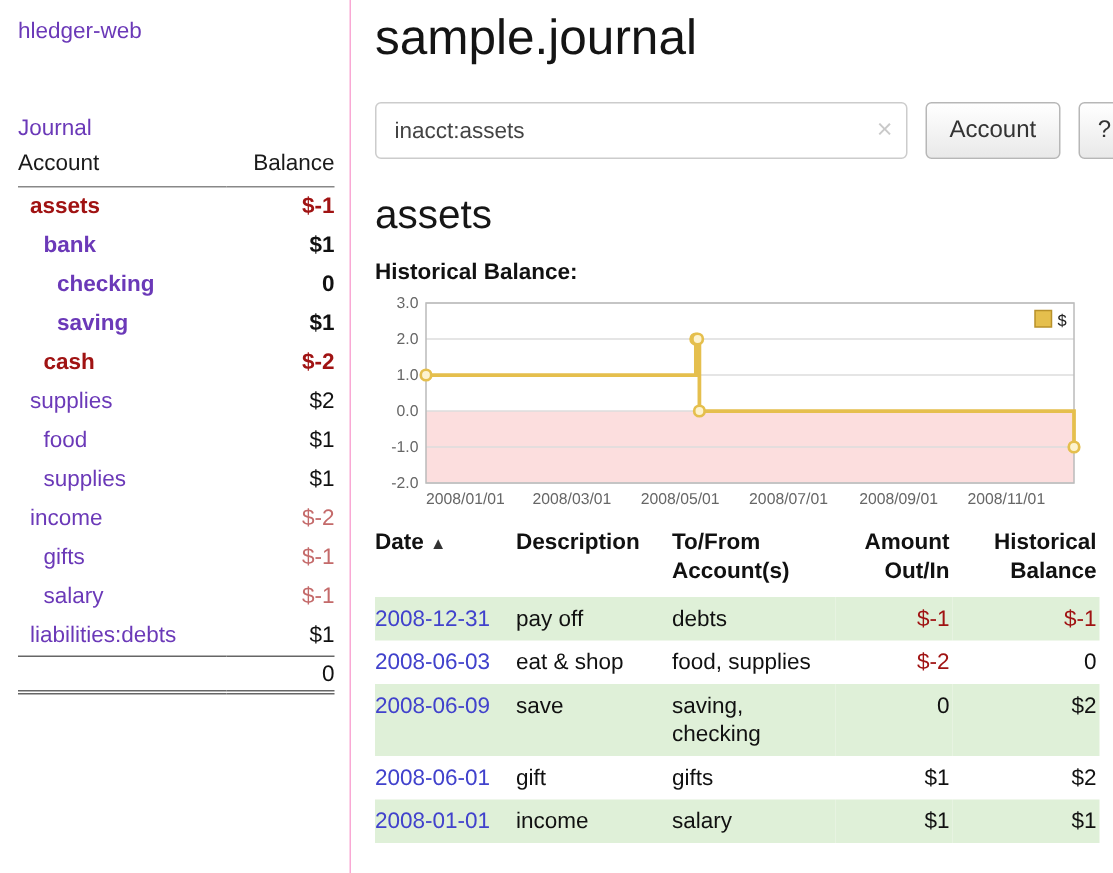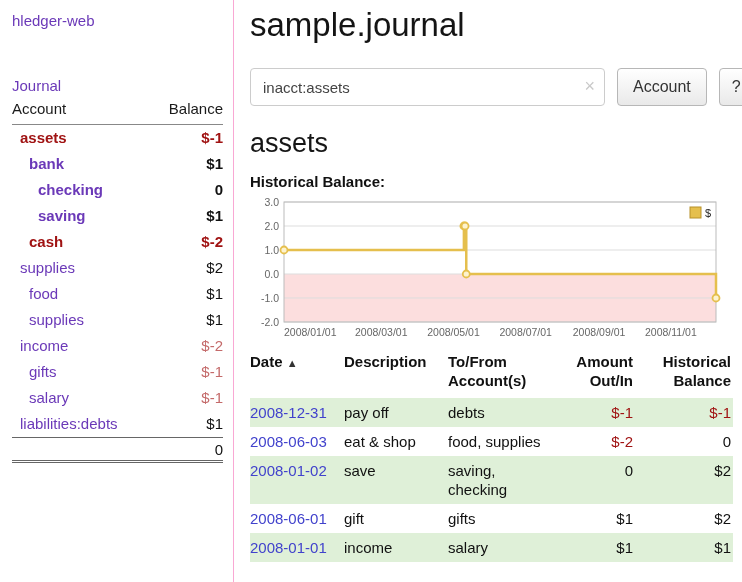--- a/index.html
+++ b/index.html
@@ -209,21 +209,21 @@
             <td class="r neg">$-1</td>
           </tr>
           <tr>
             <td><a href="#" class="date-link">2008-06-03</a></td>
             <td>eat &amp; shop</td>
             <td>food, supplies</td>
             <td class="r neg">$-2</td>
             <td class="r">0</td>
           </tr>
           <tr class="shaded">
-            <td><a href="#" class="date-link">2008-01-02</a></td>
+            <td><a href="#" class="date-link">2008-06-09</a></td>
             <td>save</td>
             <td>saving, checking</td>
             <td class="r">0</td>
             <td class="r">$2</td>
           </tr>
           <tr>
             <td><a href="#" class="date-link">2008-06-01</a></td>
             <td>gift</td>
             <td>gifts</td>
             <td class="r">$1</td>

